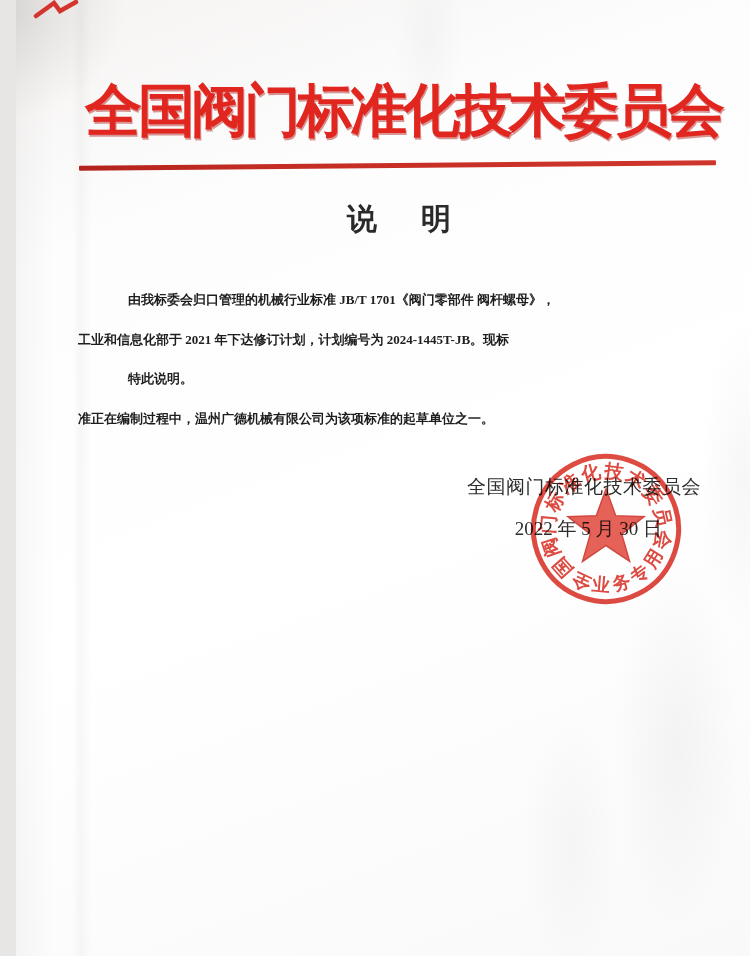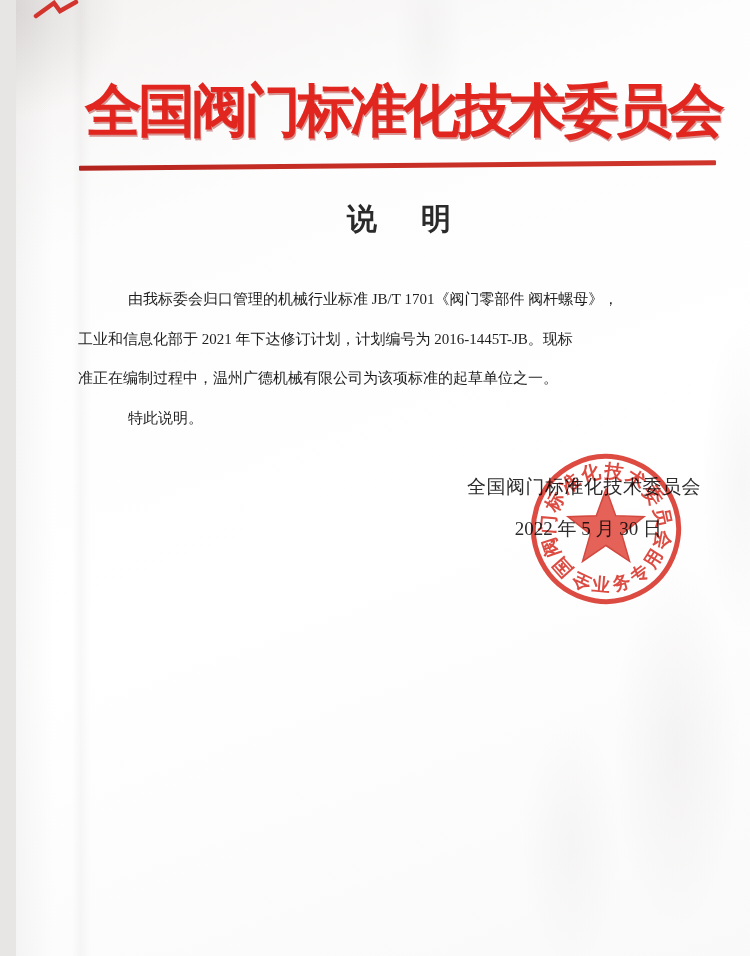--- a/index.html
+++ b/index.html
@@ -51,21 +51,21 @@
     background:linear-gradient(90deg,#b2231d,var(--rule-red) 30%,#cf352b);
     transform:rotate(-0.5deg);border-radius:1px;
   }
   .doc-heading{
     position:absolute;top:199px;left:0;right:0;
     display:flex;justify-content:center;gap:44px;margin-left:16px;
     font-size:30px;color:#2a2a2a;font-weight:600;
   }
   .body-paragraph{
     position:absolute;top:280px;left:62px;width:660px;
-    font-size:15px;line-height:39.5px;color:var(--ink);
+    font-size:13px;line-height:39.5px;color:var(--ink);font-weight:bold;
   }
   .body-line{white-space:nowrap;}
   .body-line.indent{text-indent:50px;}
   .signature-org{
     position:absolute;top:474px;right:65px;
     font-size:19px;color:#2c2c2c;letter-spacing:.5px;white-space:nowrap;
   }
   .signature-date{
     position:absolute;top:516px;right:104px;
     font-size:19px;color:#2c2c2c;white-space:nowrap;
@@ -97,23 +97,23 @@
 
   <div class="red-rule"></div>
 
   <div class="doc-heading">
     <span>说</span>
     <span>明</span>
   </div>
 
   <div class="body-paragraph">
       <div class="body-line indent">由我标委会归口管理的机械行业标准 JB/T 1701《阀门零部件 阀杆螺母》，</div>
-      <div class="body-line">工业和信息化部于 2021 年下达修订计划，计划编号为 2016-1445T-JB。现标</div>
+      <div class="body-line">工业和信息化部于 2021 年下达修订计划，计划编号为 2024-1445T-JB。现标</div>
+      <div class="body-line indent">特此说明。</div>
       <div class="body-line">准正在编制过程中，温州广德机械有限公司为该项标准的起草单位之一。</div>
-      <div class="body-line indent">特此说明。</div>
     </div>
 
   <div class="signature-org">全国阀门标准化技术委员会</div>
 
   <div class="signature-date">2022 年 5 月 30 日</div>
 
   <svg class="stamp" viewBox="0 0 170 170">
     <g transform="rotate(-27 85 85)">
       <circle class="stamp-border" cx="85" cy="85" r="72.5"></circle>
       <g id="stamp-ring">

